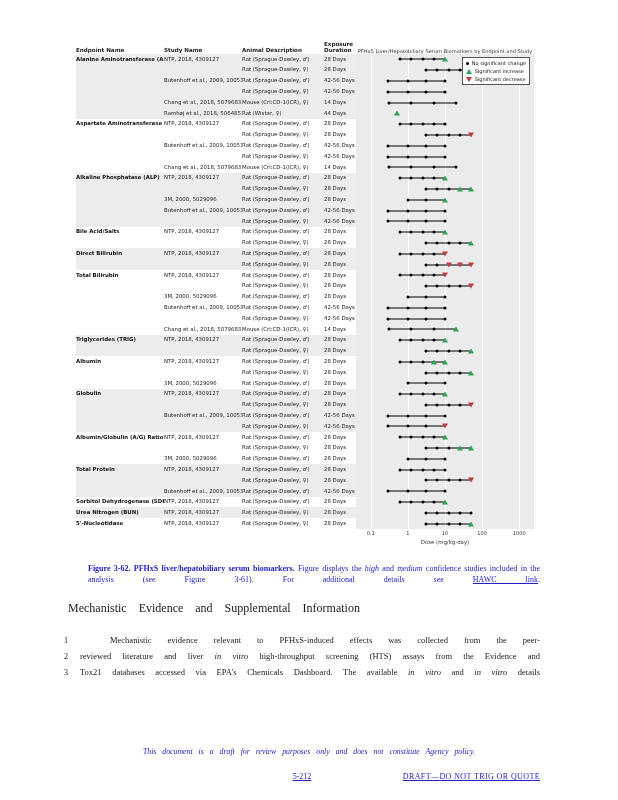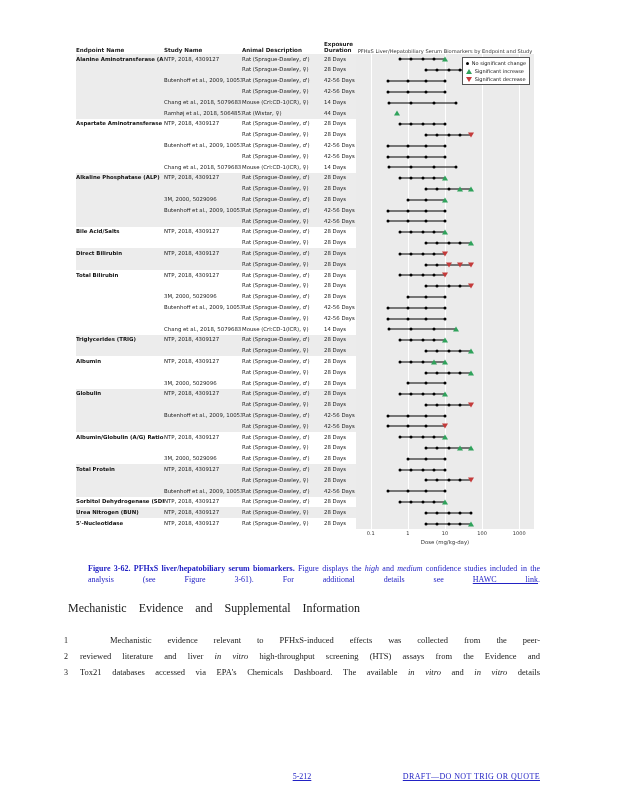--- a/index.html
+++ b/index.html
@@ -733,18 +733,19 @@
         <span class="line-num">2</span>
         <span class="line-text"><span>reviewed literature and liver </span><span class="it">in vitro</span><span> high-throughput screening (HTS) assays from the Evidence and</span></span>
       </div>
       <div class="para-line">
         <span class="line-num">3</span>
         <span class="line-text"><span>Tox21 databases accessed via EPA's Chemicals Dashboard. The available </span><span class="it">in vitro</span><span> and </span><span class="it">in vitro</span><span> details</span></span>
       </div>
     </div>
   </div>
 
+  <div class="footer-note">This document is a draft for review purposes only and does not constitute Agency policy.</div>
   <div class="footer-row">
     <span class="page-number">5-212</span>
     <span class="draft-stamp">DRAFT—DO NOT TRIG OR QUOTE</span>
   </div>
 
 </div>
 
 </body></html>

